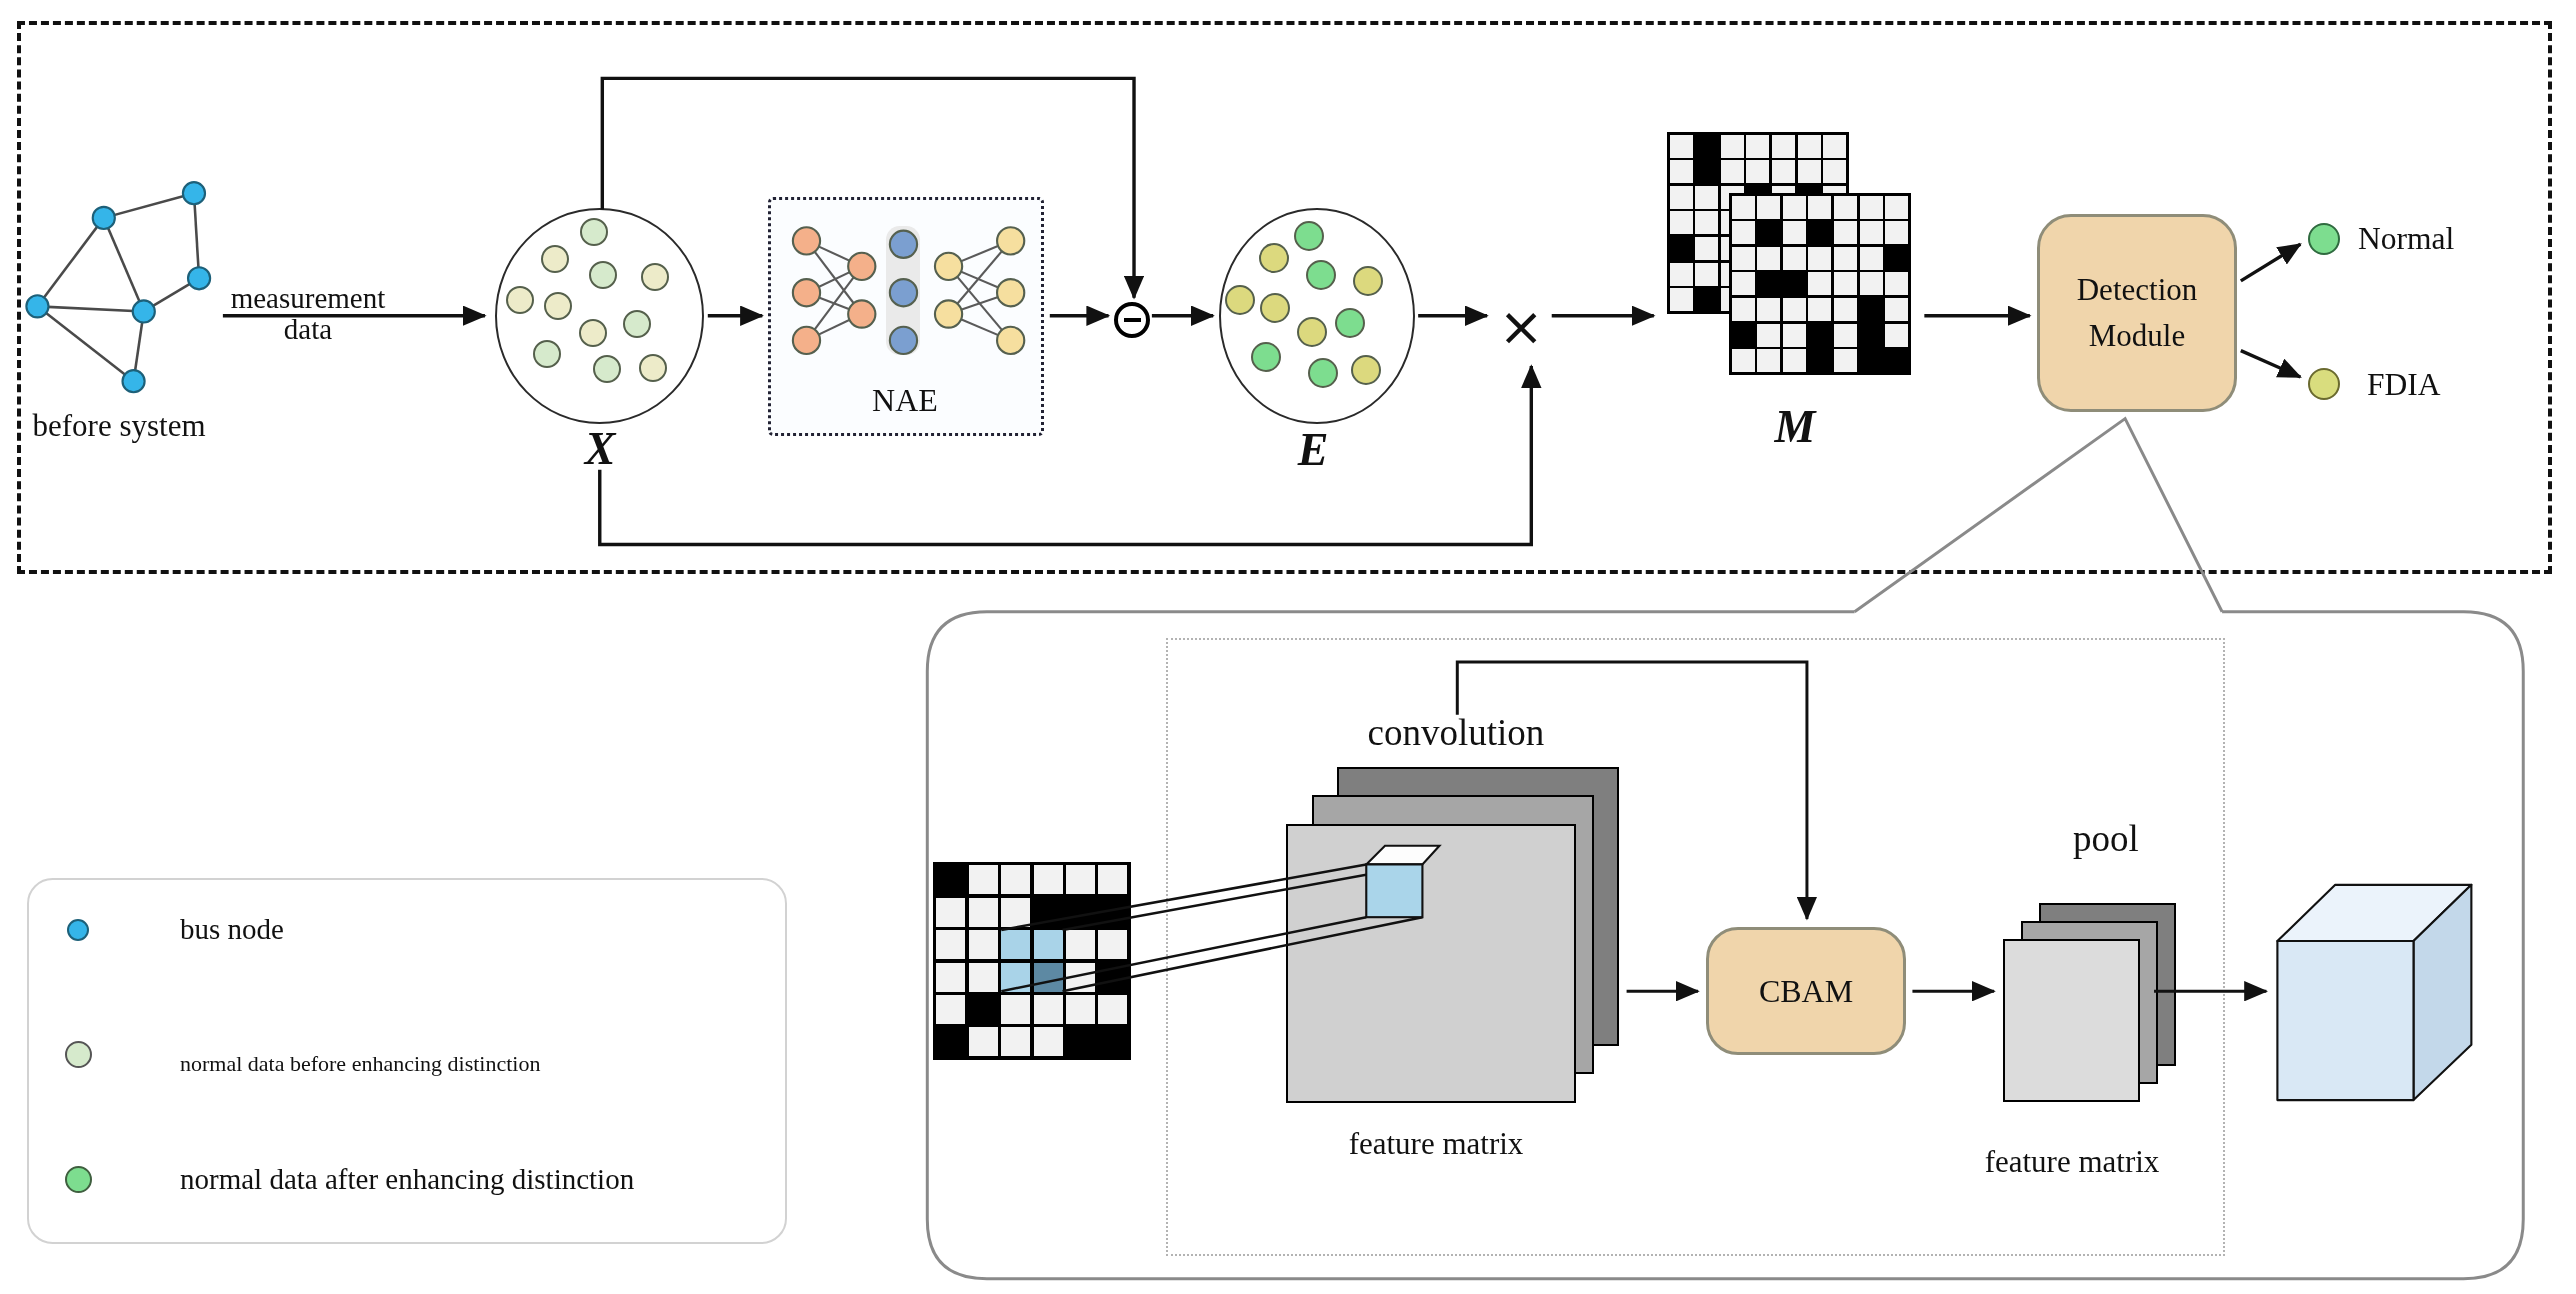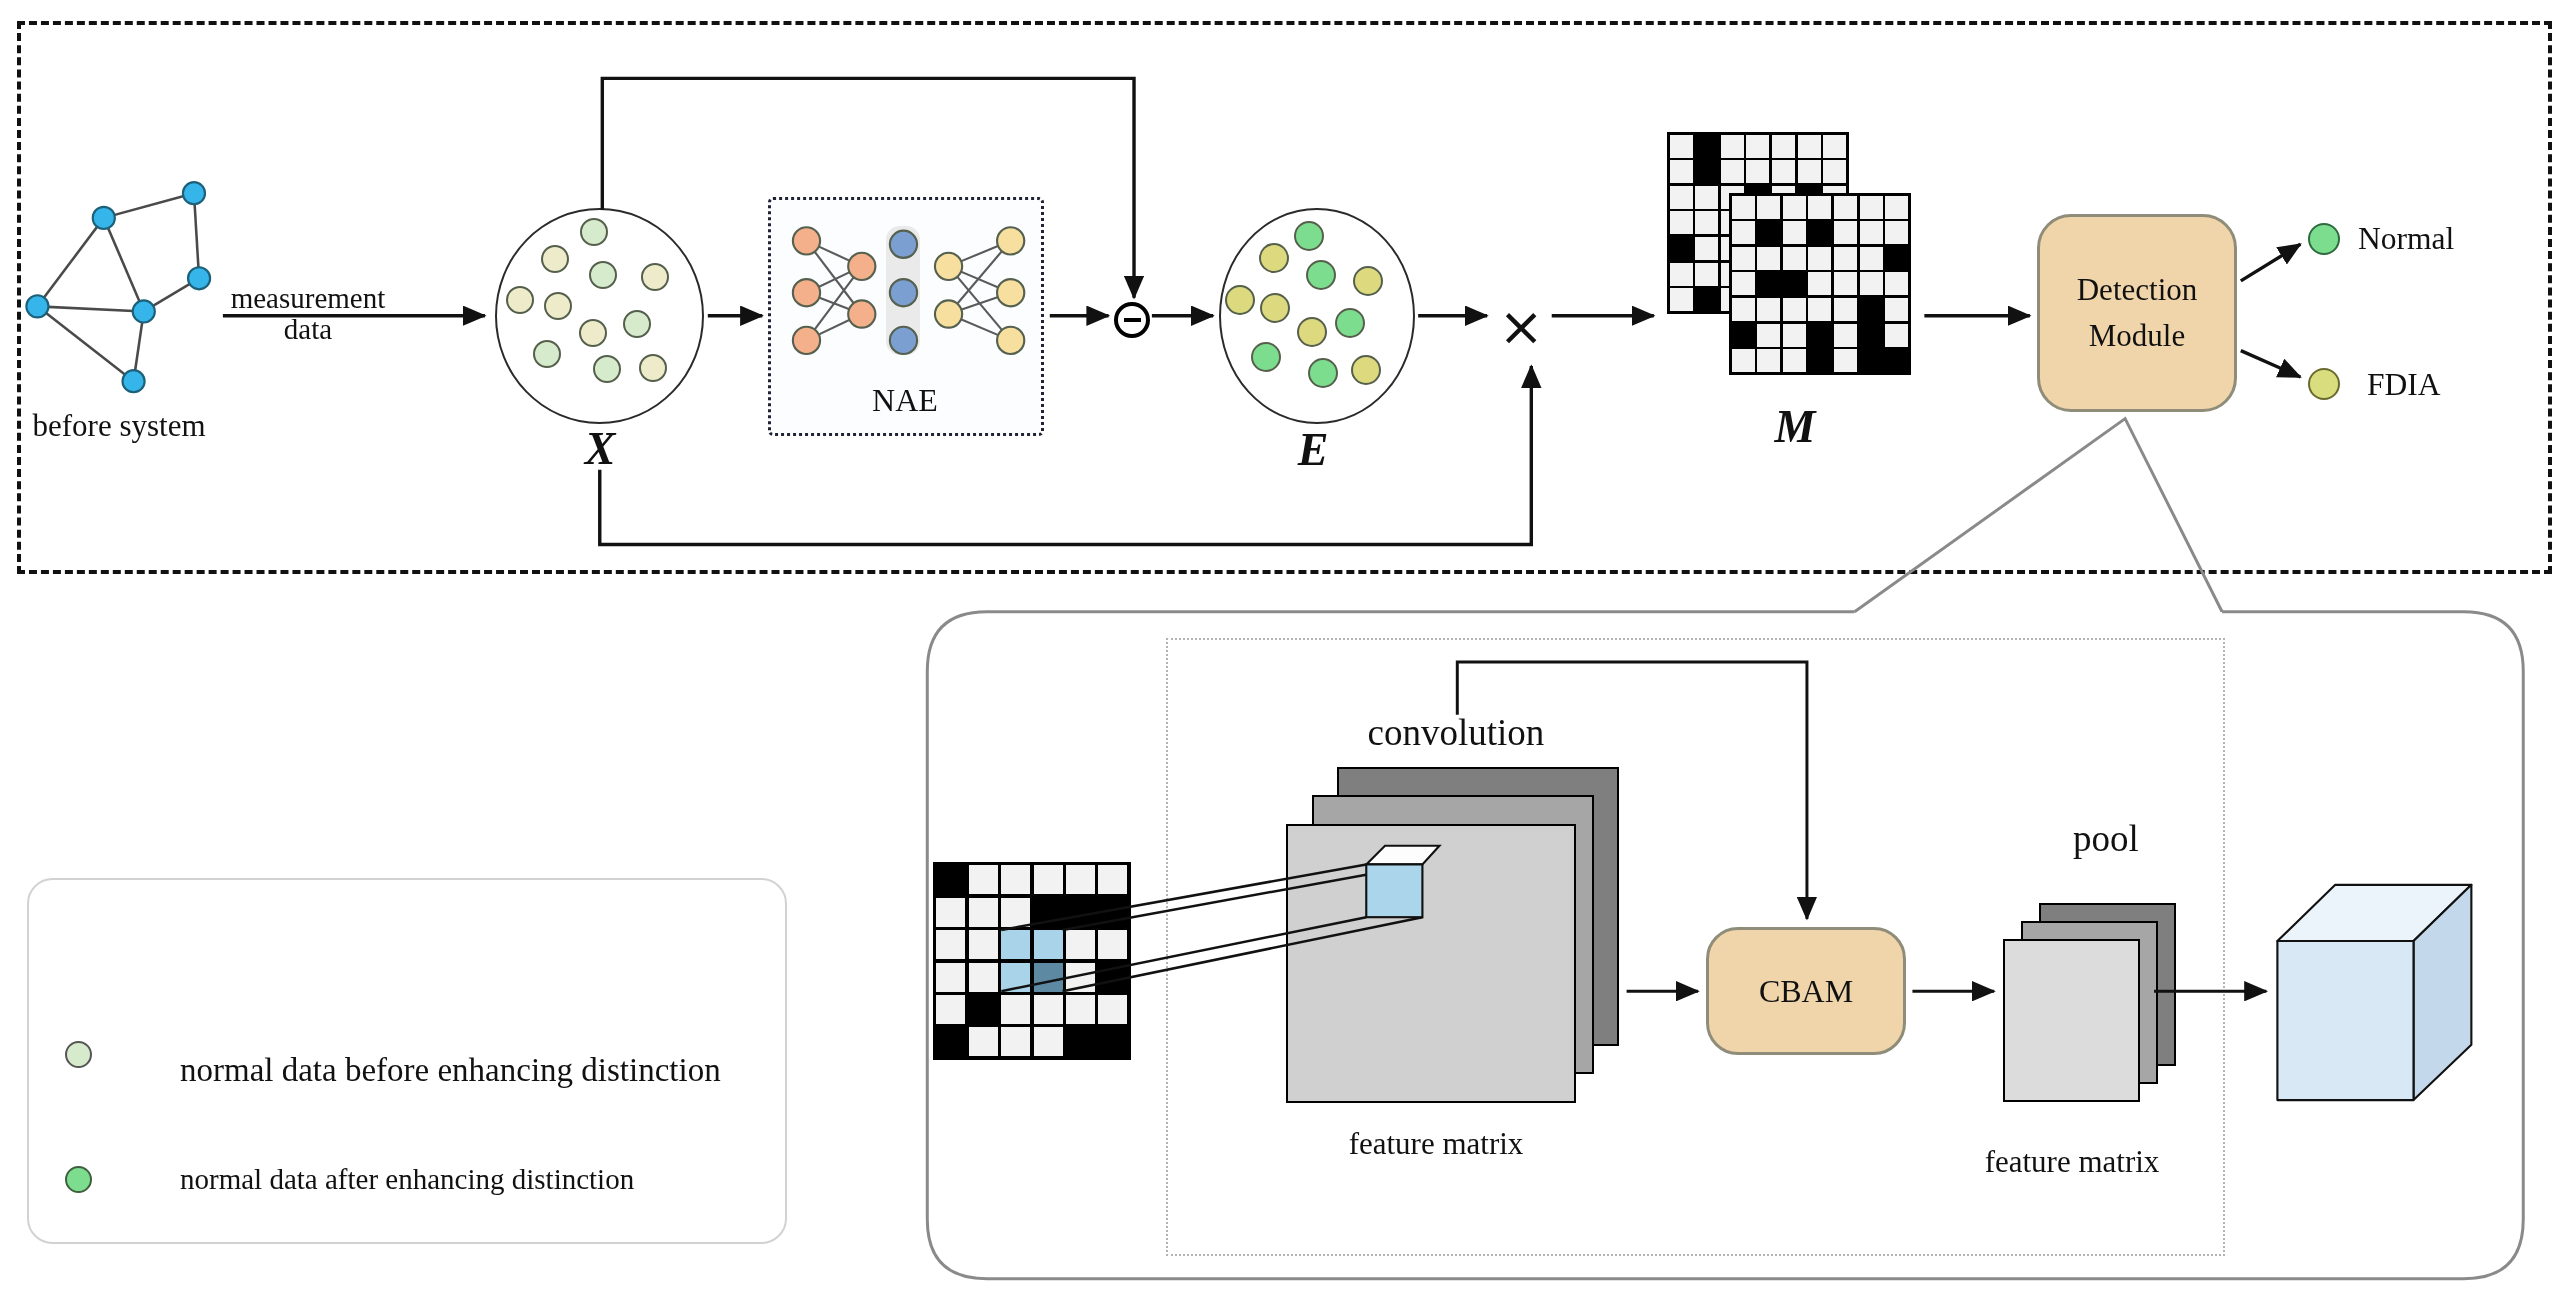--- a/index.html
+++ b/index.html
@@ -157,23 +157,27 @@
     <span>Detection</span>
     <span>Module</span>
   </div>
 
   <div class="abs" id="out-dot-0" style="left: 2308px; top: 223px; width: 32px; height: 32px; border-radius: 50%; border: 2.6px solid rgb(47, 106, 63); box-sizing: border-box; background: rgb(125, 221, 143);"></div>
   <div class="abs lbl" style="left:2358px;top:220px;height:37px;line-height:37px;font-size:31.5px">Normal</div>
   <div class="abs" id="out-dot-1" style="left: 2308px; top: 368px; width: 32px; height: 32px; border-radius: 50%; border: 2.6px solid rgb(106, 106, 47); box-sizing: border-box; background: rgb(217, 221, 126);"></div>
   <div class="abs lbl" style="left:2367px;top:366px;height:37px;line-height:37px;font-size:31.5px">FDIA</div>
 
   <div class="abs" id="legend-box" style="left:27px;top:878px;width:760px;height:366px;border:2.6px solid #d2d2d2;border-radius:25.5px;background:#fff;box-sizing:border-box">
+      <div style="position: absolute; left: 0px; top: 31px; width: 100%; height: 37px;">
+        <div class="dot" style="position: absolute; left: 38px; top: 7.7px; width: 22px; height: 22px; background: rgb(53, 181, 233); border-color: rgb(29, 96, 121);"></div>
+        <div style="position: absolute; left: 151px; top: 0px; height: 37px; line-height: 37px; font-size: 29px; white-space: nowrap;">bus node</div>
+      </div>
       <div style="position: absolute; left: 0px; top: 156px; width: 100%; height: 37px;">
         <div class="dot" style="position: absolute; left: 36px; top: 5.1px; width: 27px; height: 27px; background: rgb(214, 234, 204); border-color: rgb(85, 85, 85);"></div>
-        <div style="position: absolute; left: 151px; top: 16px; height: 37px; line-height: 37px; font-size: 33px; white-space: nowrap;">normal data before enhancing distinction</div>
+        <div style="position: absolute; left: 151px; top: 9px; height: 37px; line-height: 37px; font-size: 22px; white-space: nowrap;">normal data before enhancing distinction</div>
       </div>
       <div style="position: absolute; left: 0px; top: 281px; width: 100%; height: 37px;">
         <div class="dot" style="position: absolute; left: 36px; top: 5.1px; width: 27px; height: 27px; background: rgb(125, 221, 143); border-color: rgb(63, 95, 63);"></div>
         <div style="position: absolute; left: 151px; top: 0px; height: 37px; line-height: 37px; font-size: 29px; white-space: nowrap;">normal data after enhancing distinction</div>
       </div>
     </div>
 
   <div class="abs" style="left:1166px;top:638px;width:1059px;height:618px;border:2.6px dotted #b3b3b3;box-sizing:border-box"></div>
 
   <div class="grid" id="in-matrix" style="left: 933px; top: 862px; grid-template-columns: repeat(6, 29px); grid-auto-rows: 29px; gap: 3.4px; padding: 3.4px;">

